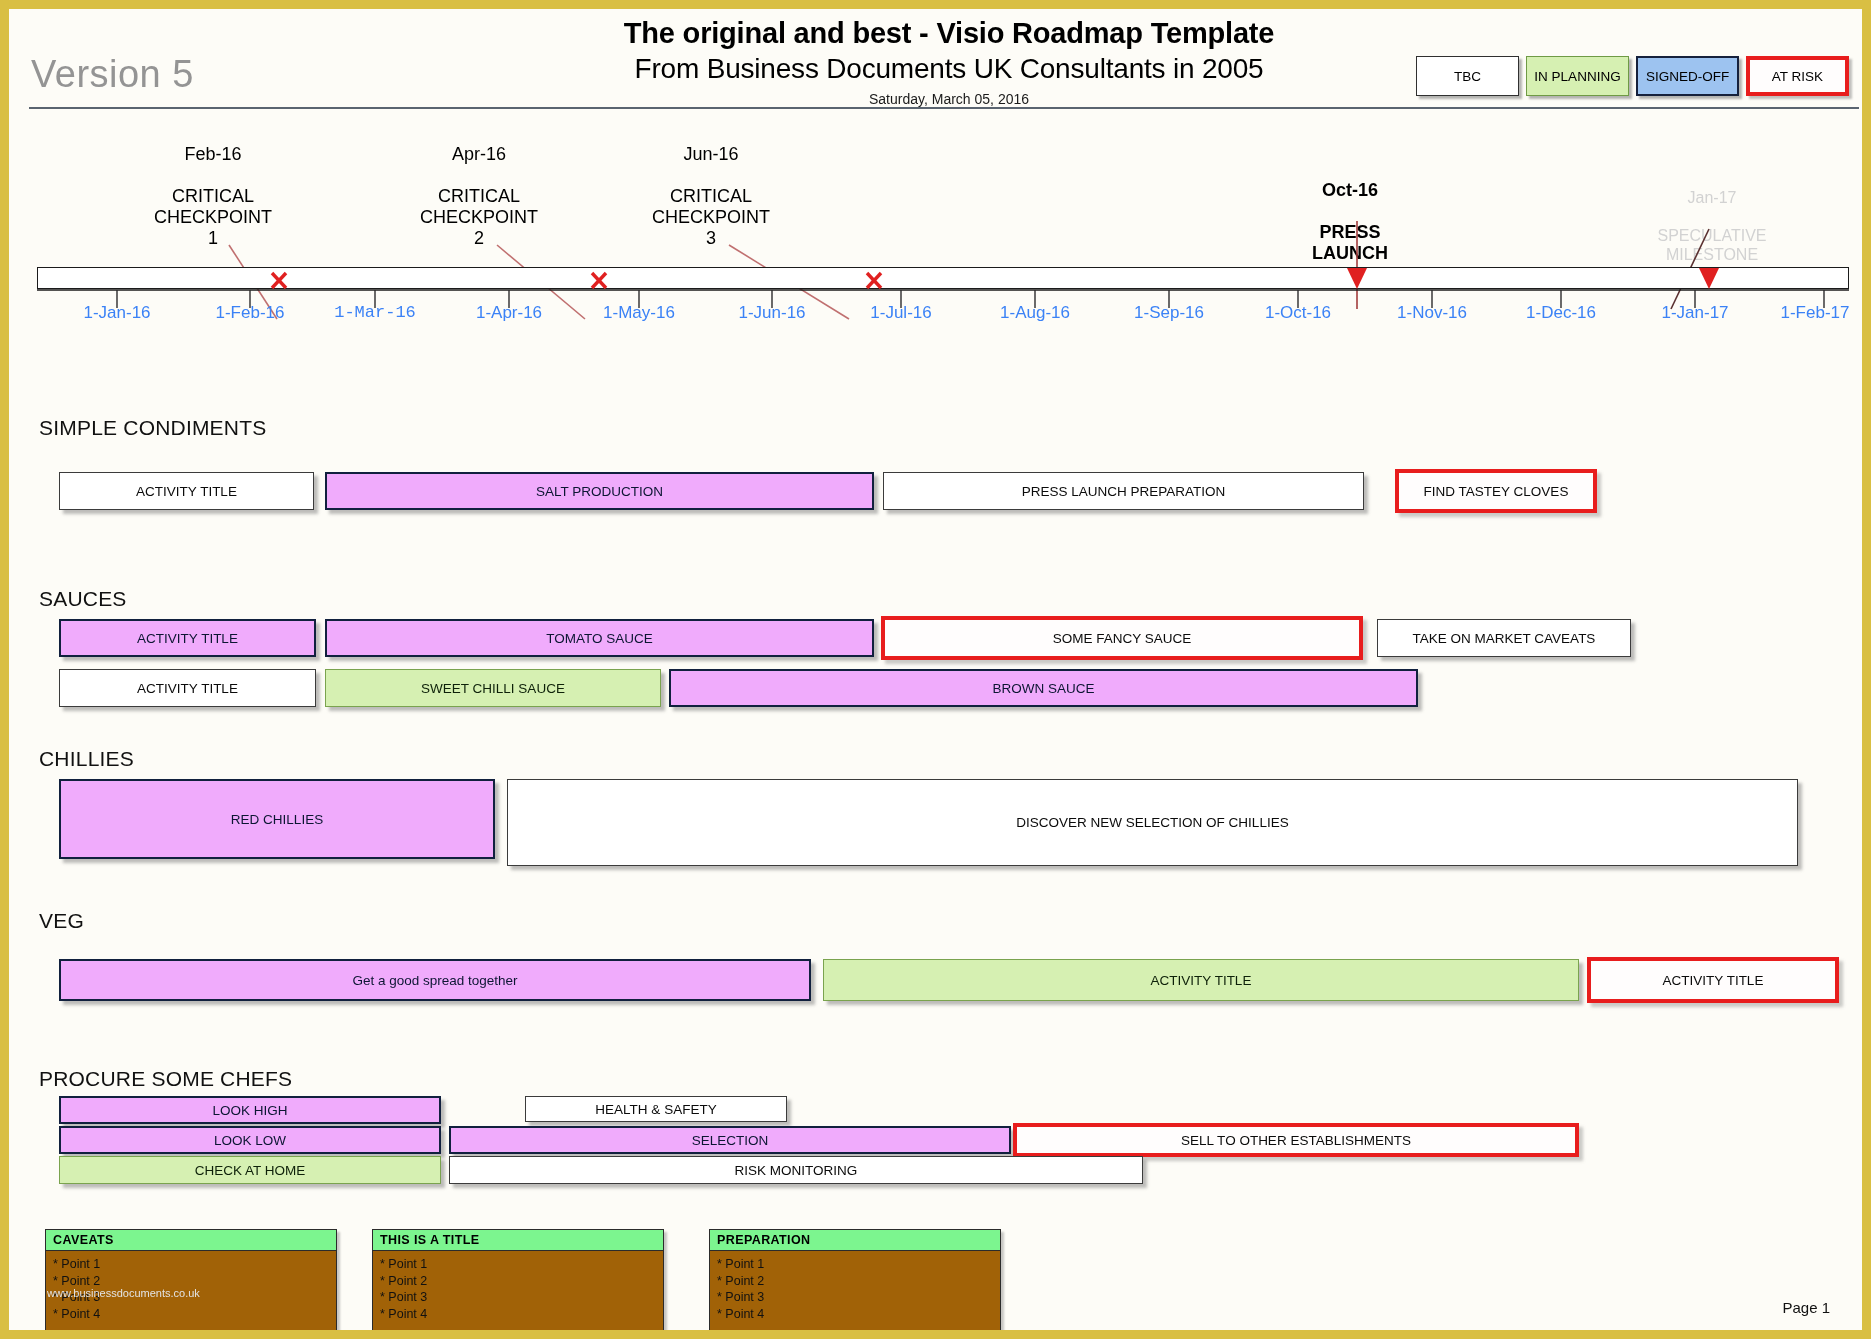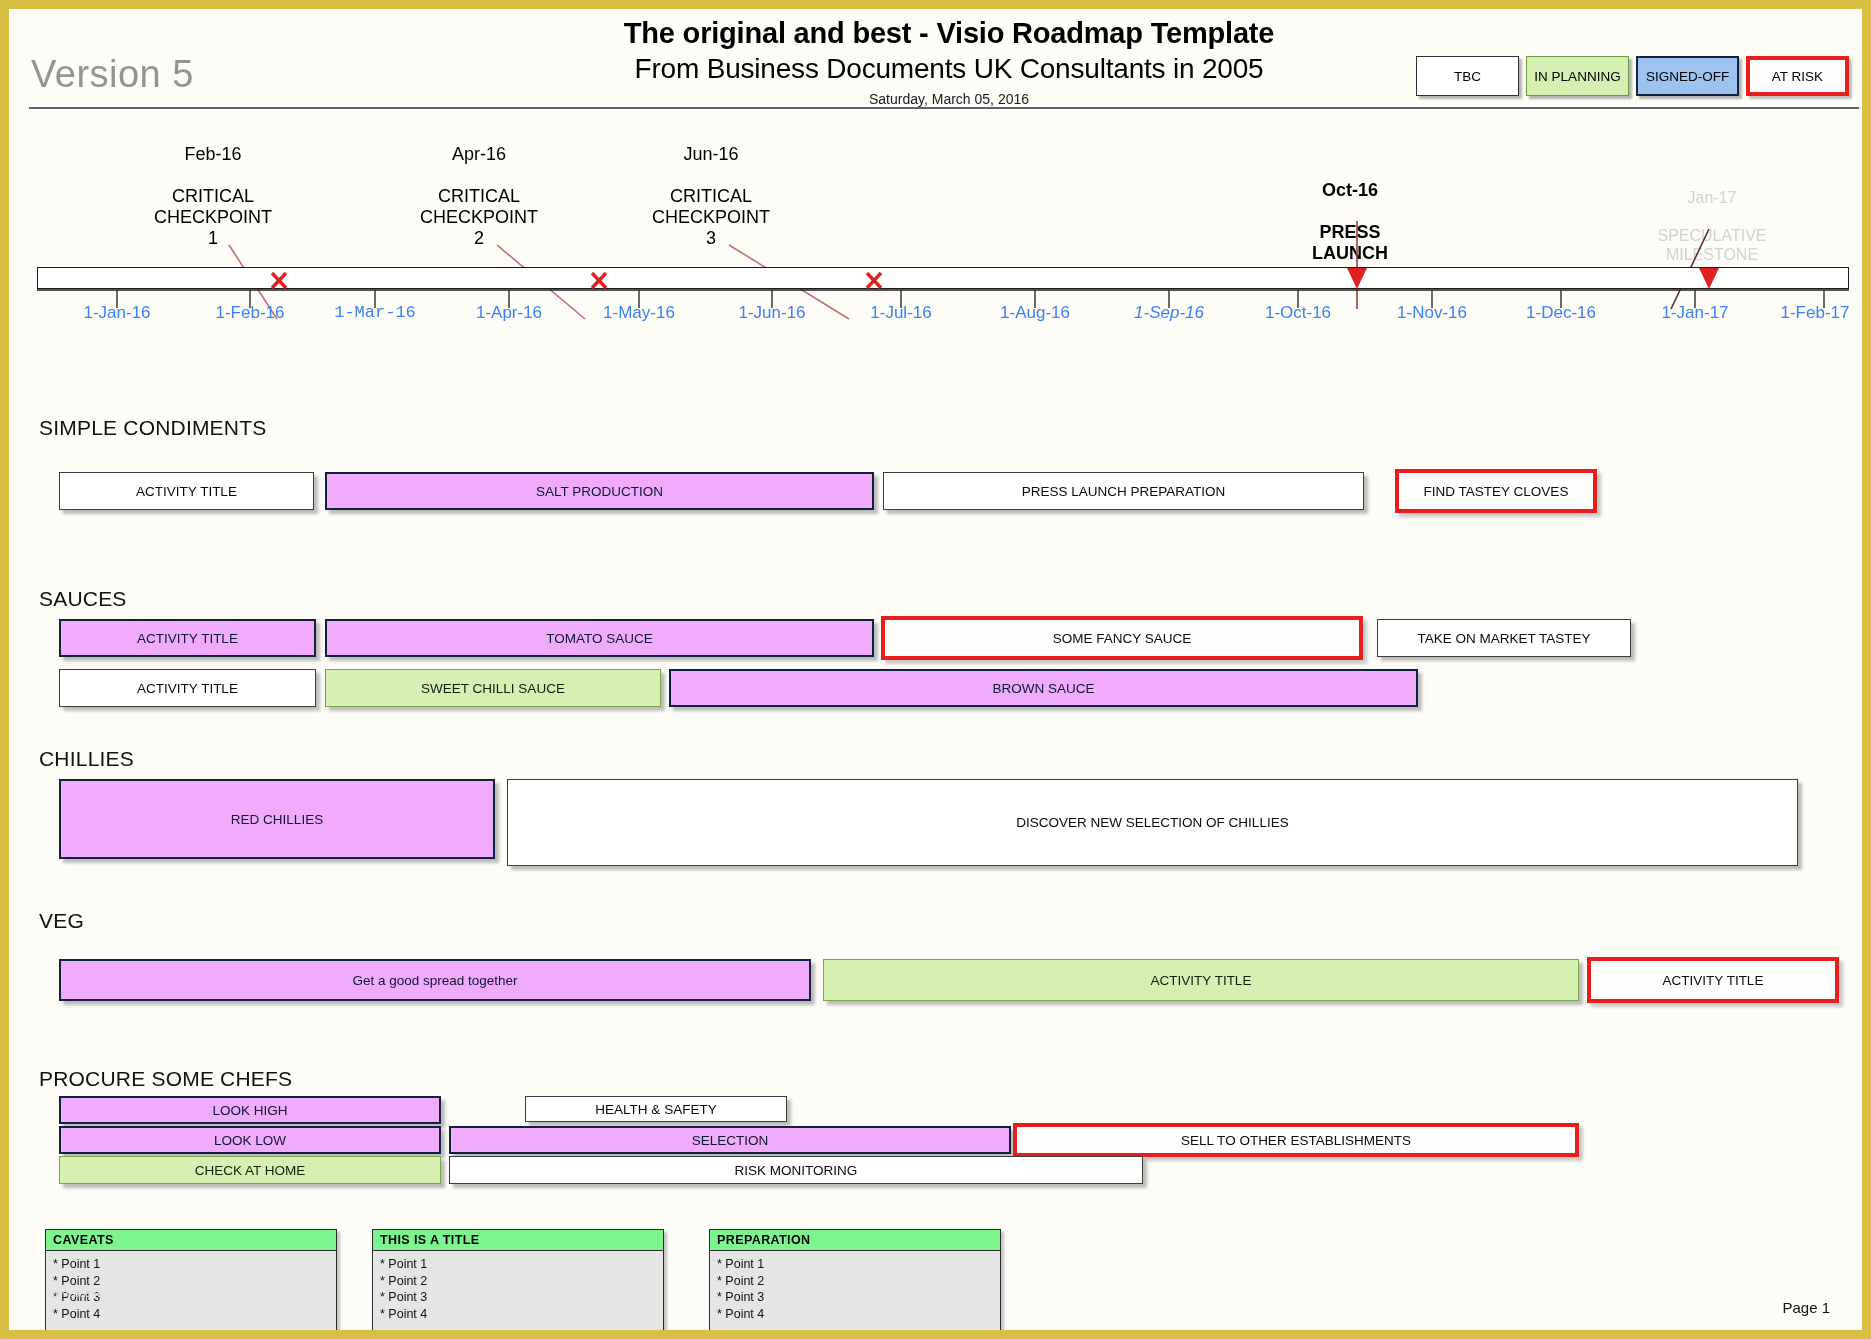--- a/index.html
+++ b/index.html
@@ -202,21 +202,21 @@
     border: 4px solid #e81d1d;
     color: #0b0b0b;
     box-shadow: 4px 4px 3px rgba(110,110,110,0.35);
   }
 
   
   .note {
     position: absolute;
     box-sizing: border-box;
     border: 1px solid #2b2b2b;
-    background: #e5e5e5;
+    background: #a16207;
     box-shadow: 3px 3px 2px rgba(120,120,120,0.4);
   }
   .note-head {
     background: #7cf58f;
     border-bottom: 1px solid #2b2b2b;
     font-size: 12.5px;
     font-weight: bold;
     color: #000;
     padding: 3px 6px 3px 7px;
     letter-spacing: 0.4px;
@@ -352,40 +352,40 @@
     </svg>
 
     <div class="axis-label" style="left:108px;">1-Jan-16</div>
     <div class="axis-label" style="left:241px;">1-Feb-16</div>
     <div class="axis-label" style="left:366px;font-family:Liberation Mono, monospace;">1-Mar-16</div>
     <div class="axis-label" style="left:500px;">1-Apr-16</div>
     <div class="axis-label" style="left:630px;">1-May-16</div>
     <div class="axis-label" style="left:763px;">1-Jun-16</div>
     <div class="axis-label" style="left:892px;">1-Jul-16</div>
     <div class="axis-label" style="left:1026px;">1-Aug-16</div>
-    <div class="axis-label" style="left:1160px;font-style:italic;">1-Sep-16</div>
+    <div class="axis-label" style="left:1160px;">1-Sep-16</div>
     <div class="axis-label" style="left:1289px;">1-Oct-16</div>
     <div class="axis-label" style="left:1423px;">1-Nov-16</div>
     <div class="axis-label" style="left:1552px;">1-Dec-16</div>
     <div class="axis-label" style="left:1686px;">1-Jan-17</div>
     <div class="axis-label" style="left:1806px;">1-Feb-17</div>
 
     <div class="lane-title" style="left:30px; top:407px;">SIMPLE CONDIMENTS</div>
 
     <div class="bar tbc" style="left:50px;  top:463px; width:255px; height:38px;">ACTIVITY TITLE</div>
     <div class="bar signed" style="left:316px; top:463px; width:549px; height:38px;">SALT PRODUCTION</div>
     <div class="bar tbc" style="left:874px; top:463px; width:481px; height:38px;">PRESS LAUNCH PREPARATION</div>
     <div class="bar risk" style="left:1386px;top:460px; width:202px; height:44px;">FIND TASTEY CLOVES</div>
 
     <div class="lane-title" style="left:30px; top:578px;">SAUCES</div>
 
     <div class="bar signed" style="left:50px;  top:610px; width:257px; height:38px;">ACTIVITY TITLE</div>
     <div class="bar signed" style="left:316px; top:610px; width:549px; height:38px;">TOMATO SAUCE</div>
     <div class="bar risk" style="left:872px; top:607px; width:482px; height:44px;">SOME FANCY SAUCE</div>
-    <div class="bar tbc" style="left:1368px;top:610px; width:254px; height:38px;">TAKE ON MARKET TASTEY</div>
+    <div class="bar tbc" style="left:1368px;top:610px; width:254px; height:38px;">TAKE ON MARKET CAVEATS</div>
 
     <div class="bar tbc" style="left:50px;  top:660px; width:257px; height:38px;">ACTIVITY TITLE</div>
     <div class="bar planning" style="left:316px; top:660px; width:336px; height:38px;">SWEET CHILLI SAUCE</div>
     <div class="bar signed" style="left:660px; top:660px; width:749px; height:38px;">BROWN SAUCE</div>
 
     <div class="lane-title" style="left:30px; top:738px;">CHILLIES</div>
 
     <div class="bar signed" style="left:50px;  top:770px; width:436px; height:80px;">RED CHILLIES</div>
     <div class="bar tbc" style="left:498px; top:770px; width:1291px;height:87px;">DISCOVER NEW SELECTION OF CHILLIES</div>
 

